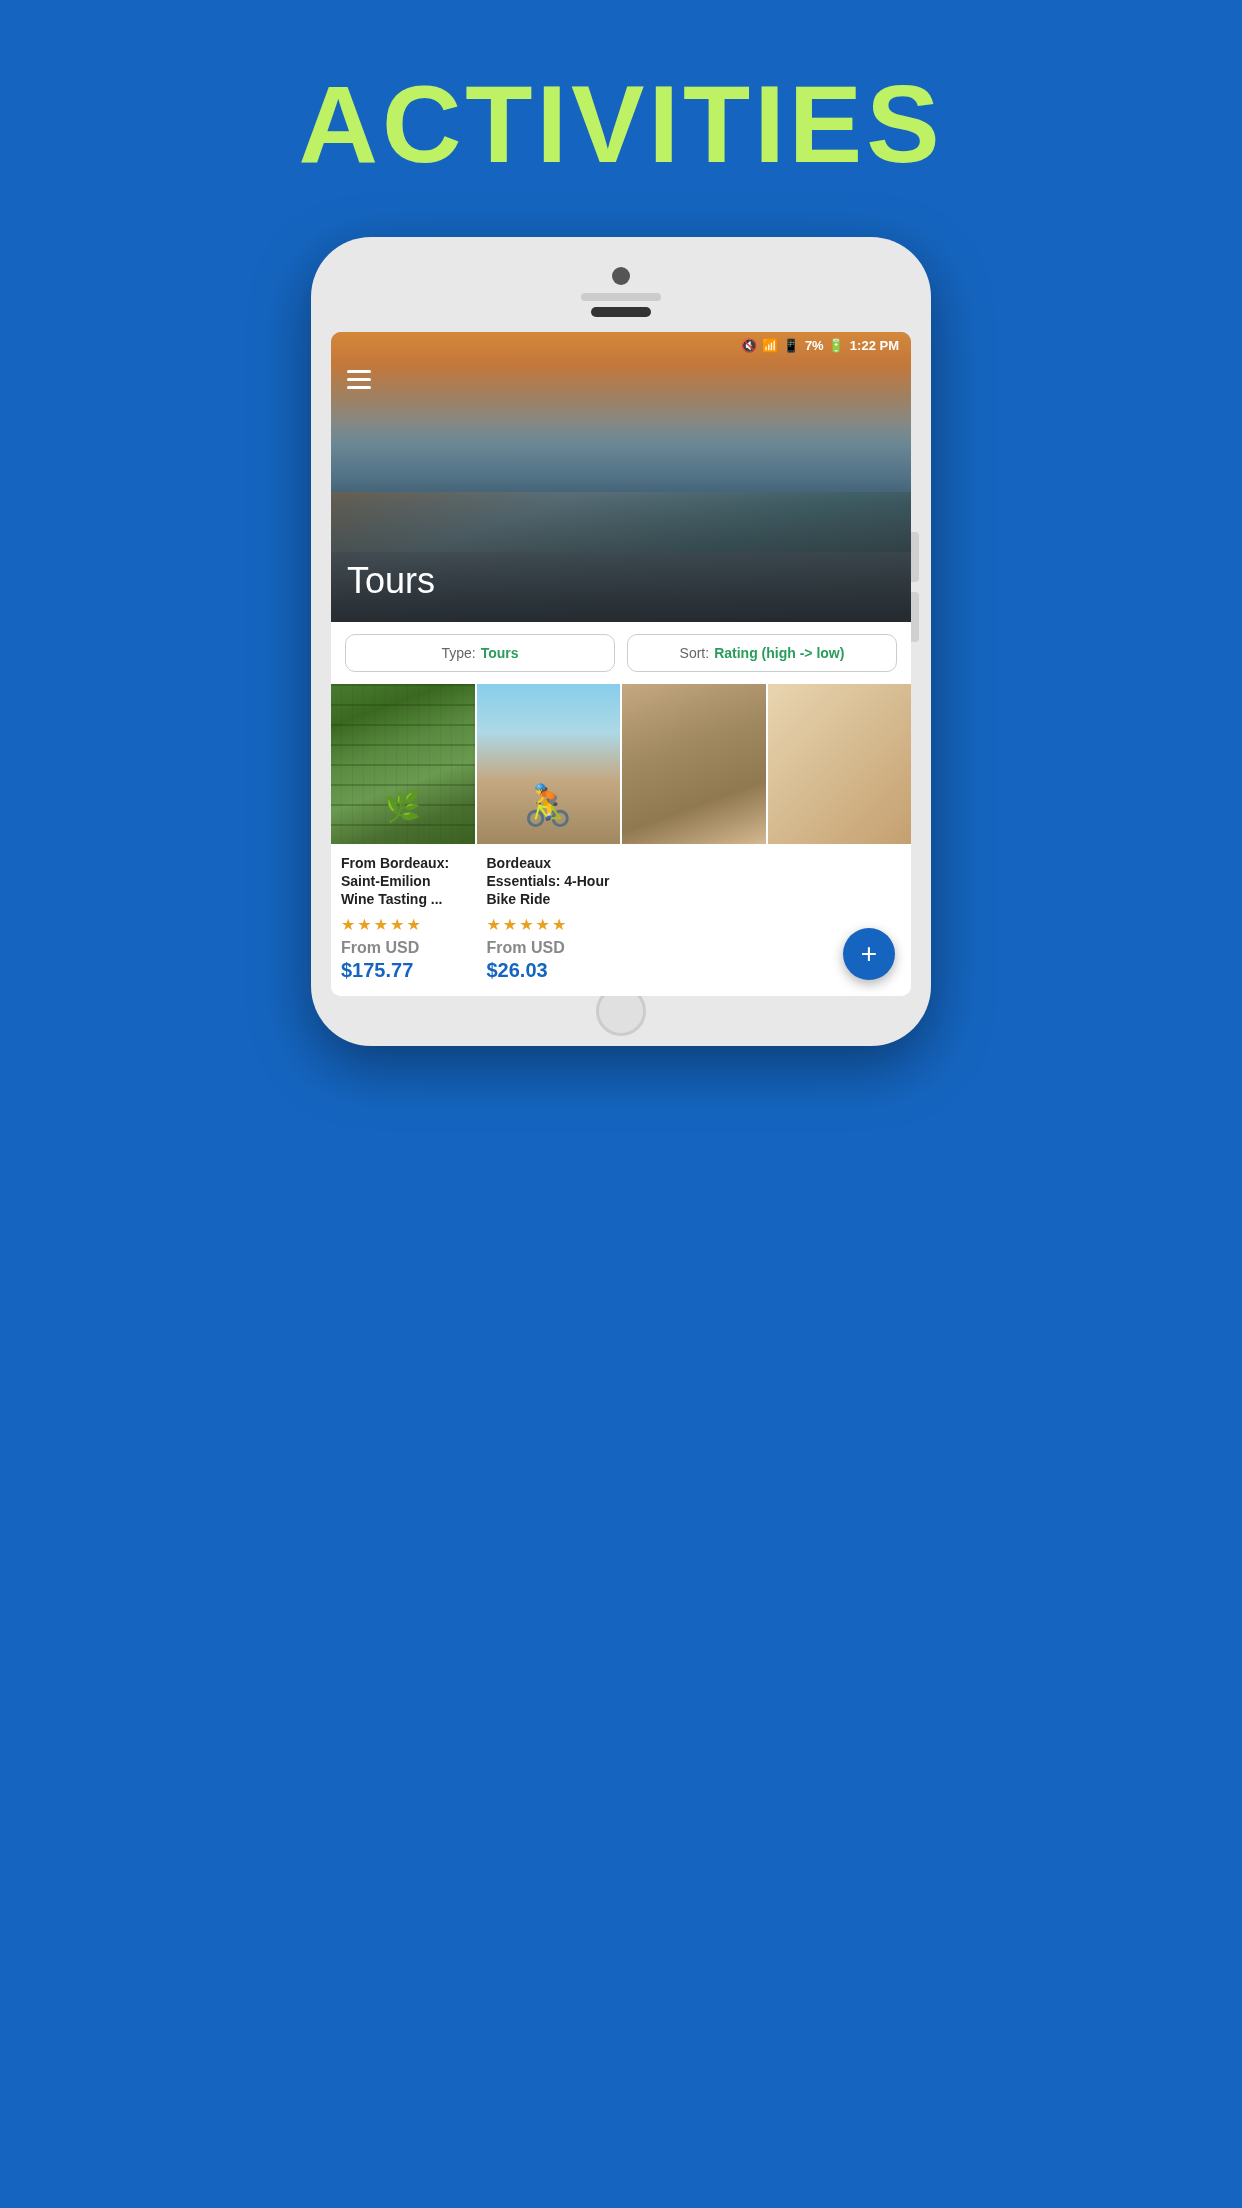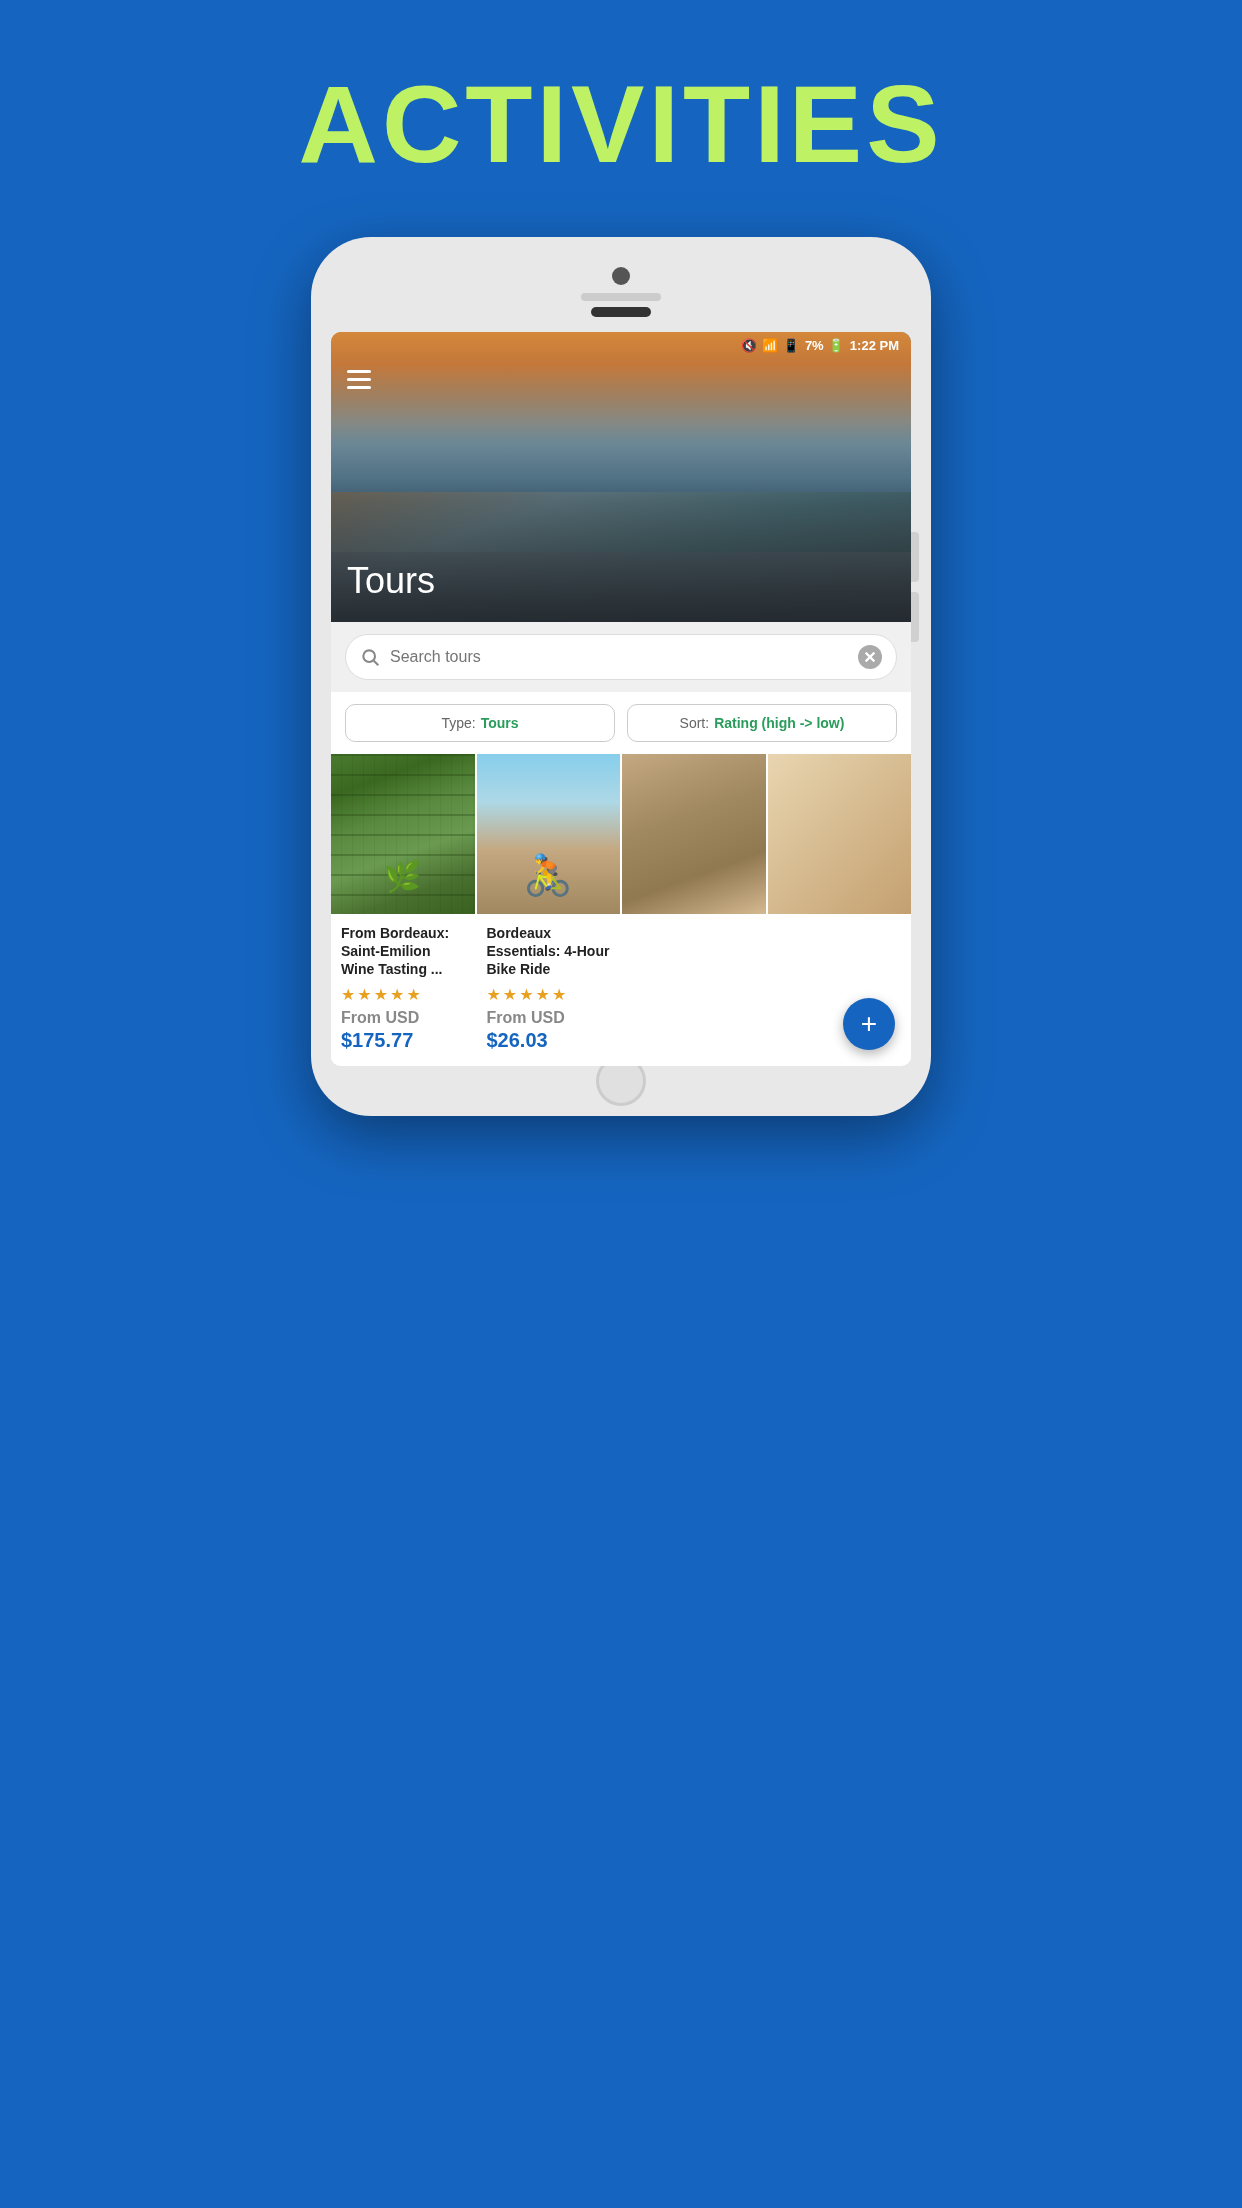--- a/index.html
+++ b/index.html
@@ -477,32 +477,20 @@
 
         <div class="menu-icon">
           <span></span>
           <span></span>
           <span></span>
         </div>
 
         <div class="hero-title">Tours</div>
       </div>
 
-      <div class="search-section">
-        <div class="search-bar">
-          <svg class="search-icon-svg" viewBox="0 0 24 24" fill="none" stroke="#888" stroke-width="2.5">
-            <circle cx="11" cy="11" r="7"></circle>
-            <line x1="16.5" y1="16.5" x2="22" y2="22"></line>
-          </svg>
-          <input class="search-input" type="text" placeholder="Search tours" style="">
-          <button class="clear-btn">
-            <div class="clear-btn-inner"></div>
-          </button>
-        </div>
-      </div>
 
       <div class="filter-section">
         <button class="filter-btn">
           <span class="filter-label">Type:</span>
           <span class="filter-value">Tours</span>
         </button>
         <button class="filter-btn">
           <span class="filter-label">Sort:</span>
           <span class="filter-value">Rating (high -&gt; low)</span>
         </button>

